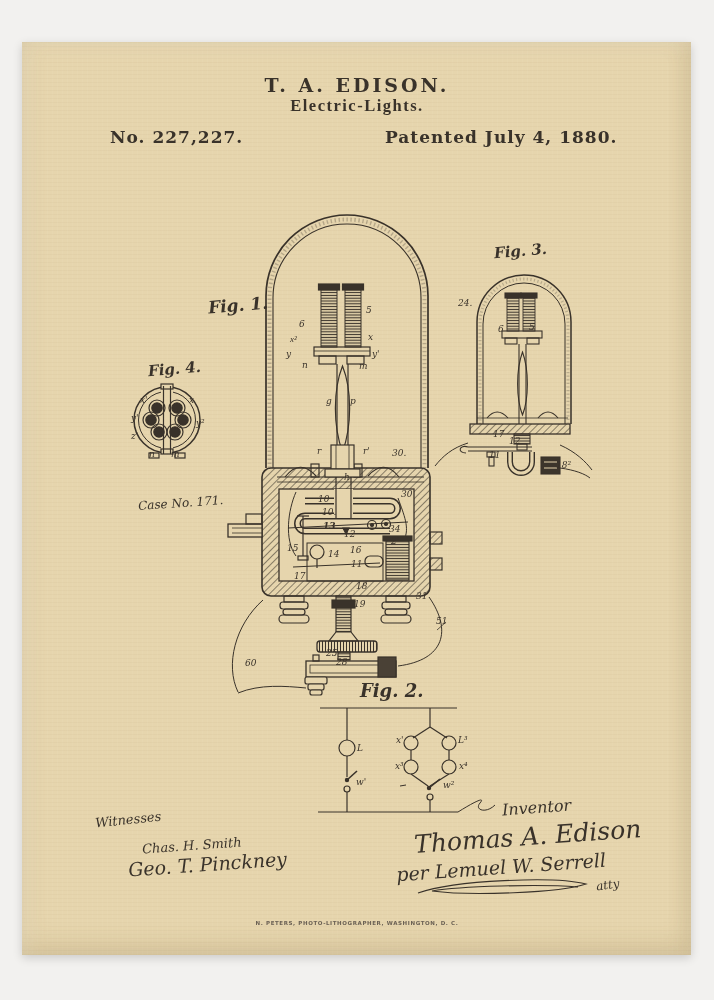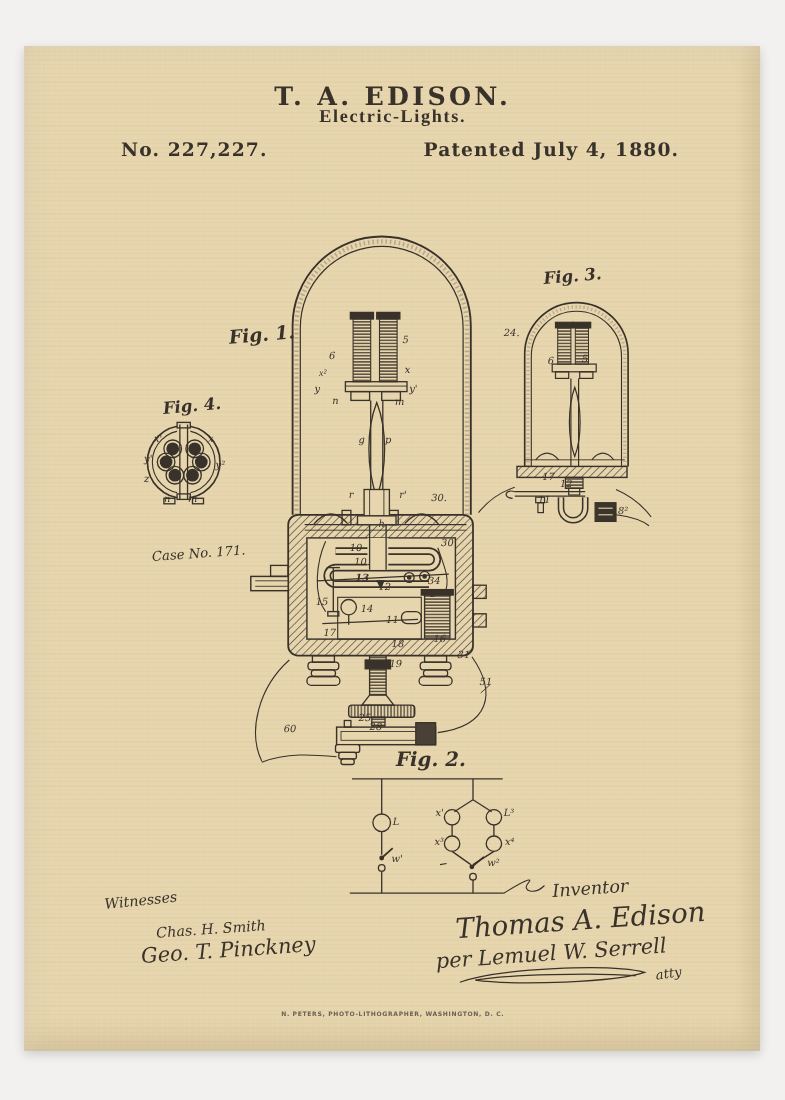--- a/index.html
+++ b/index.html
@@ -13,21 +13,21 @@
     background:#e6d5ad;
     background-image:
       repeating-linear-gradient(0deg, rgba(120,95,50,.035) 0 1px, transparent 1px 4px),
       repeating-linear-gradient(90deg, rgba(255,250,235,.05) 0 1px, transparent 1px 5px);
     box-shadow: inset 0 -10px 24px rgba(110,90,50,.14),
                 inset -8px 0 18px rgba(110,90,50,.08),
                 inset 6px 4px 16px rgba(255,252,240,.25),
                 0 3px 9px rgba(0,0,0,.16);
   }
   .txt{position:absolute;color:#39322a;white-space:nowrap;}
-  .heading{font-weight:bold;letter-spacing:3px;font-size:23px;}
+  .heading{font-weight:bold;letter-spacing:3px;font-size:19px;}
   .subheading{font-weight:bold;letter-spacing:1.5px;font-size:16.5px;}
   .numline{font-weight:bold;font-size:17px;letter-spacing:1px;}
   .script{font-style:italic;}
   .figlabel{font-style:italic;font-weight:bold;}
   .plabel{
     position:absolute;font-style:italic;font-size:9px;color:#39322a;
     font-family:"DejaVu Serif",serif;white-space:nowrap;
   }
   svg.art{position:absolute;left:0;top:0;pointer-events:none;}
   .litho{
@@ -296,28 +296,28 @@
     <span class="plabel" style="left: 344px; top: 472px;">h</span>
     <span class="plabel" style="left: 318px; top: 494px;">10</span>
     <span class="plabel" style="left: 322px; top: 507px;">10.</span>
     <span class="plabel" style="left: 401px; top: 489px;">30</span>
     <span class="plabel" style="left: 323px; top: 521px; font-weight: bold;">13</span>
     <span class="plabel" style="left: 344px; top: 529px;">12</span>
     <span class="plabel" style="left: 389px; top: 524px;">34</span>
     <span class="plabel" style="left: 391px; top: 536px;">2'</span>
     <span class="plabel" style="left: 287px; top: 543px;">15</span>
     <span class="plabel" style="left: 328px; top: 549px;">14</span>
-    <span class="plabel" style="left: 350px; top: 577px; margin-left: 44px;">16</span>
+    <span class="plabel" style="left: 350px; top: 545px;">16</span>
     <span class="plabel" style="left: 351px; top: 559px;">11</span>
     <span class="plabel" style="left: 294px; top: 571px;">17</span>
     <span class="plabel" style="left: 356px; top: 581px;">18</span>
     <span class="plabel" style="left: 354px; top: 599px; font-style: italic;">19</span>
     <span class="plabel" style="left: 416px; top: 591px;">31</span>
     <span class="plabel" style="left: 436px; top: 616px;">51</span>
-    <span class="plabel" style="left: 258px; top: 658px;">60</span>
+    <span class="plabel" style="left: 245px; top: 658px;">60</span>
     <span class="plabel" style="left: 326px; top: 648px;">25</span>
     <span class="plabel" style="left: 336px; top: 657px;">28</span>
     <span class="plabel" style="left: 357px; top: 743px;">L</span>
     <span class="plabel" style="left: 396px; top: 735px;">x'</span>
     <span class="plabel" style="left: 458px; top: 735px;">L³</span>
     <span class="plabel" style="left: 395px; top: 761px;">x³</span>
     <span class="plabel" style="left: 459px; top: 761px;">x⁴</span>
     <span class="plabel" style="left: 356px; top: 777px;">w'</span>
     <span class="plabel" style="left: 443px; top: 780px;">w²</span>
     <span class="plabel" style="left: 498px; top: 324px;">6</span>

